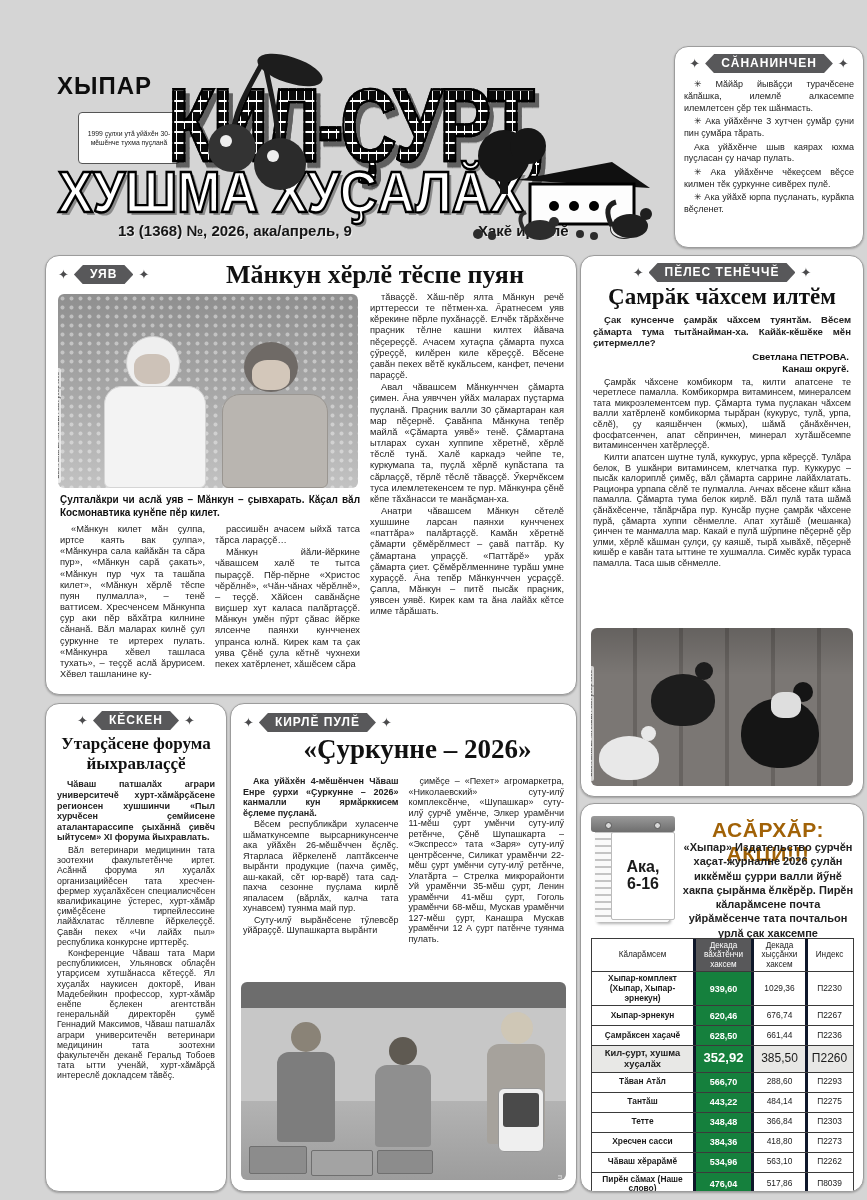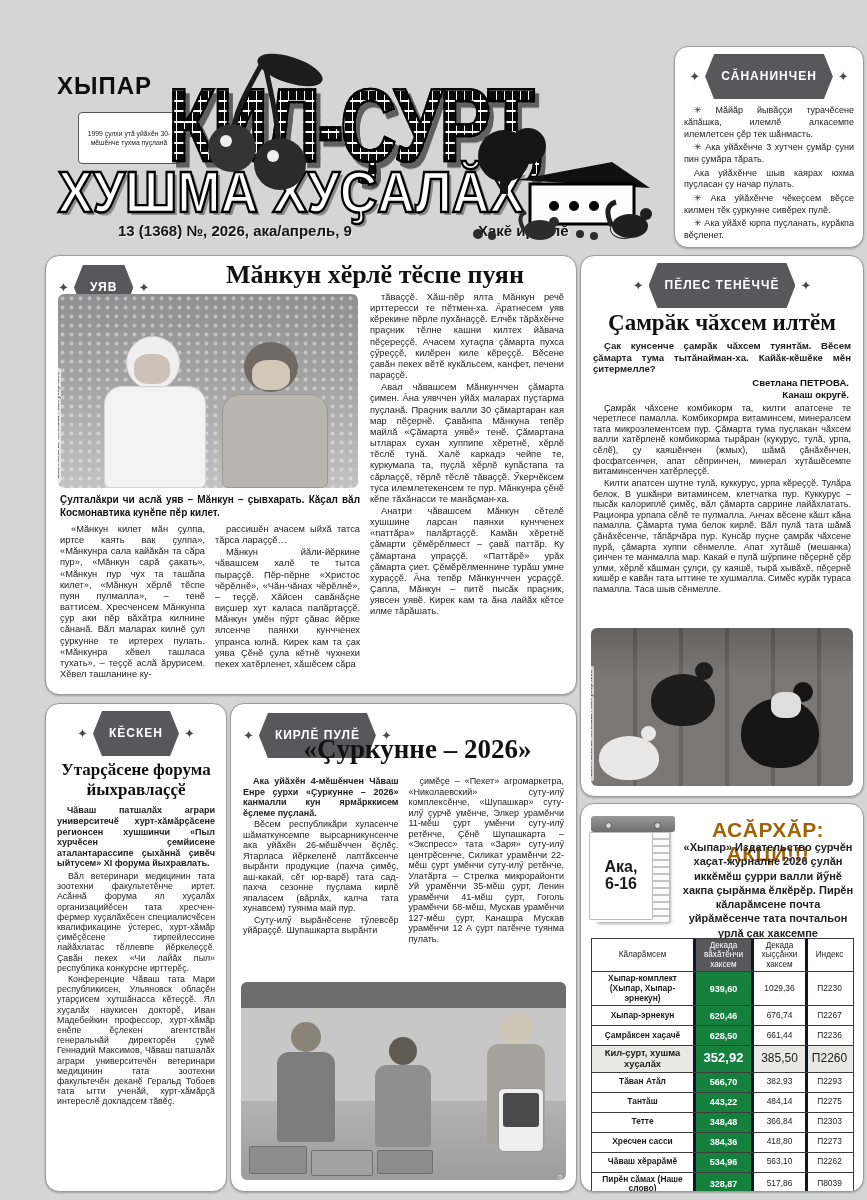--- a/index.html
+++ b/index.html
@@ -12,21 +12,21 @@
   .panel{
     position:absolute;background:#fff;border:1px solid #9c9c9c;
     border-radius:14px;box-shadow:0 1px 2px rgba(0,0,0,.25);
     overflow:hidden;
   }
   
   .rubric{display:flex;align-items:center;gap:5px;}
   .rubric .dia{color:#4b4b4d;font-size:13px;line-height:1;}
   .rubric .pill{
     background:#58585a;color:#fff;font-weight:bold;font-size:12px;
-    letter-spacing:1px;padding:16px 16px;line-height:1.1;
+    letter-spacing:1px;padding:3px 16px;line-height:1.1;
     clip-path:polygon(0 50%,9px 0,calc(100% - 9px) 0,100% 50%,calc(100% - 9px) 100%,9px 100%);
   }
   
   .headline{font-family:"Liberation Serif","DejaVu Serif",serif;font-weight:bold;text-align:center;color:#111;}
   .body-text{font-size:9.3px;line-height:1.2;text-align:justify;color:#222;}
   .body-text p{margin:0 0 1px 0;text-indent:11px;}
   .lead{font-weight:bold;}
   
   .mast-logo{position:absolute;left:57px;top:72px;font-size:24px;font-weight:bold;letter-spacing:1px;color:#0e0e0e;}
   .founded{
@@ -101,21 +101,21 @@
   .person .pbody{position:absolute;border-radius:12px 12px 4px 4px;}
   .crate{position:absolute;background:#8c8c8c;border:1px solid #6f6f6f;border-radius:2px;}
   .scale-dev{position:absolute;background:#efefef;border:1px solid #999;border-radius:6px;}
   .scale-dev .scr{position:absolute;left:4px;top:4px;right:4px;height:55%;background:#4a4a4a;border-radius:3px;}
   
   .promo-header{font-weight:bold;font-size:21px;text-align:center;letter-spacing:.5px;color:#a16207;}
   .promo-text{font-size:11px;font-weight:bold;line-height:1.3;text-align:center;color:#222;}
   .np-stack{position:absolute;left:8px;top:12px;width:88px;height:112px;}
   .np-pages{position:absolute;left:6px;top:10px;width:74px;height:96px;border-radius:3px;
     background:repeating-linear-gradient(180deg,#fafafa 0 5px,#c4c4c4 5px 7px);box-shadow:2px 2px 3px rgba(0,0,0,.3);}
-  .np-front{position:absolute;left:0;top:16px;width:62px;height:86px;background:#fff;border:1px solid #bbb;border-radius:2px;
+  .np-front{position:absolute;left:22px;top:16px;width:62px;height:86px;background:#fff;border:1px solid #bbb;border-radius:2px;
     display:flex;flex-direction:column;align-items:center;justify-content:center;}
   .np-clip{position:absolute;left:2px;top:0;width:84px;height:16px;background:linear-gradient(180deg,#9a9a9a,#6e6e6e);border-radius:3px;}
   .np-clip:before,.np-clip:after{content:"";position:absolute;top:6px;width:5px;height:5px;border-radius:50%;background:#d8d8d8;border:1px solid #555;}
   .np-clip:before{left:14px;} .np-clip:after{right:14px;}
   .np-date{font-weight:bold;font-size:16px;line-height:1.05;color:#1a1a1a;text-align:center;}
   .table{position:absolute;border:1.4px solid #3a3a3a;background:#fff;}
   .trow{display:grid;grid-template-columns:104px 58px 54px 43px;border-bottom:1px solid #3a3a3a;}
   .trow:last-child{border-bottom:none;}
   .tcell{border-right:3px solid #0f172a;display:flex;align-items:center;justify-content:center;text-align:center;
     padding:2px 2px;font-size:8.4px;line-height:1.15;min-height:15px;}
@@ -352,21 +352,21 @@
       </div>
       <div class="trow hl">
         <div class="tcell c0">Кил-ҫурт, хушма хуҫалӑх</div>
         <div class="tcell c1">352,92</div>
         <div class="tcell c2">385,50</div>
         <div class="tcell c3">П2260</div>
       </div>
       <div class="trow">
         <div class="tcell c0">Тӑван Атӑл</div>
         <div class="tcell c1">566,70</div>
-        <div class="tcell c2">382,93</div>
+        <div class="tcell c2">288,60</div>
         <div class="tcell c3">П2293</div>
       </div>
       <div class="trow">
         <div class="tcell c0">Тантӑш</div>
         <div class="tcell c1">443,22</div>
         <div class="tcell c2">484,14</div>
         <div class="tcell c3">П2275</div>
       </div>
       <div class="trow">
         <div class="tcell c0">Тетте</div>
@@ -381,18 +381,18 @@
         <div class="tcell c3">П2273</div>
       </div>
       <div class="trow">
         <div class="tcell c0">Чӑваш хӗрарӑмӗ</div>
         <div class="tcell c1">534,96</div>
         <div class="tcell c2">563,10</div>
         <div class="tcell c3">П2262</div>
       </div>
       <div class="trow">
         <div class="tcell c0">Пирӗн сӑмах (Наше слово)</div>
-        <div class="tcell c1">328,87</div>
+        <div class="tcell c1">476,04</div>
         <div class="tcell c2">517,86</div>
         <div class="tcell c3">П8039</div>
       </div>
     </div>
 </div>
 
 </body></html>

